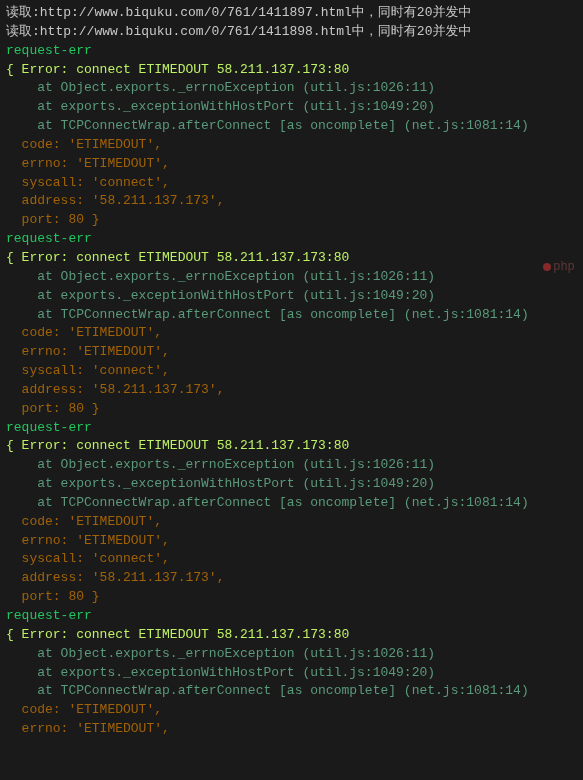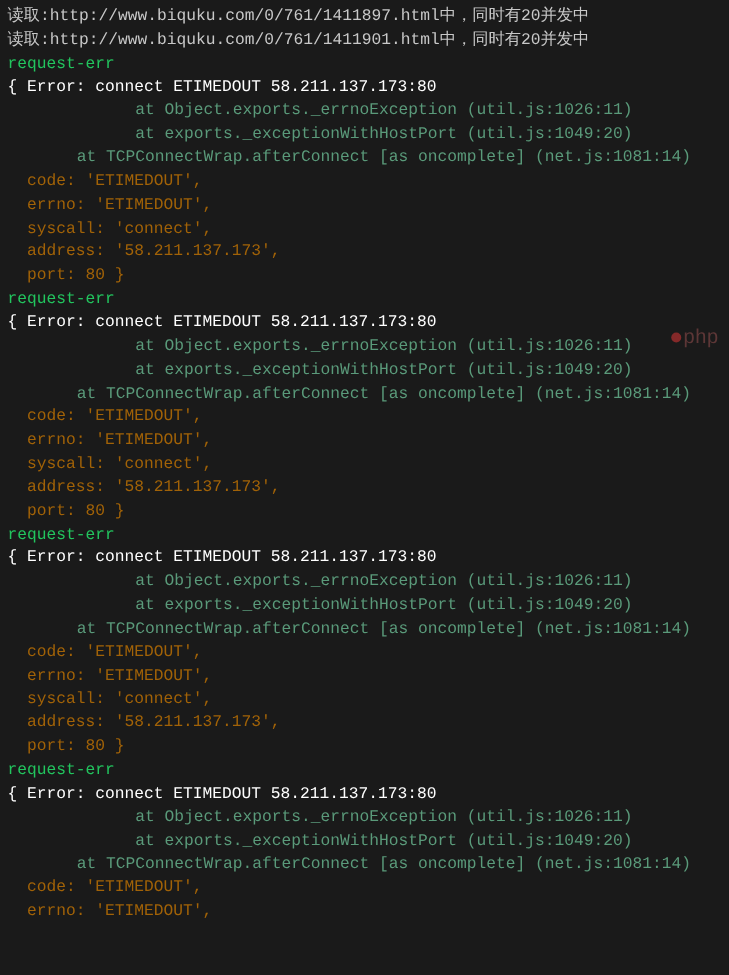--- a/index.html
+++ b/index.html
@@ -21,56 +21,55 @@
       white-space: pre;
       color: #c0c0c0;
     }
     .fetch-line {
       color: #c8c8c8;
     }
     .err-label {
       color: #22c55e;
     }
     .error-header {
-      color: #ffffff;
+      color: #bef264;
     }
     .stack-line {
       color: #5a9a7a;
       padding-left: 0;
-      text-align: center;
     }
     .object-line {
       color: #a16207;
     }
     .watermark {
       position: absolute;
       right: 8px;
       top: 258px;
       color: #8a4a4a;
-      font-size: 16px;
+      font-size: 12px;
       font-family: sans-serif;
       opacity: 0.6;
       letter-spacing: 0.5px;
     }
     .watermark-circle {
       display: inline-block;
       width: 8px;
       height: 8px;
       background: #cc3333;
       border-radius: 50%;
       margin-right: 2px;
       vertical-align: middle;
     }
   </style>
 </head>
 <body>
 
 <div id="terminal">
     <div class="log-line fetch-line">读取:http://www.biquku.com/0/761/1411897.html中，同时有20并发中</div>
-    <div class="log-line fetch-line">读取:http://www.biquku.com/0/761/1411901.html中，同时有20并发中</div>
+    <div class="log-line fetch-line">读取:http://www.biquku.com/0/761/1411898.html中，同时有20并发中</div>
     <div class="log-line err-label">request-err</div>
     <div class="log-line error-header">{ Error: connect ETIMEDOUT 58.211.137.173:80</div>
     <div class="log-line stack-line">    at Object.exports._errnoException (util.js:1026:11)</div>
     <div class="log-line stack-line">    at exports._exceptionWithHostPort (util.js:1049:20)</div>
     <div class="log-line stack-line">    at TCPConnectWrap.afterConnect [as oncomplete] (net.js:1081:14)</div>
     <div class="log-line object-line">  code: 'ETIMEDOUT',</div>
     <div class="log-line object-line">  errno: 'ETIMEDOUT',</div>
     <div class="log-line object-line">  syscall: 'connect',</div>
     <div class="log-line object-line">  address: '58.211.137.173',</div>
     <div class="log-line object-line">  port: 80 }</div>

